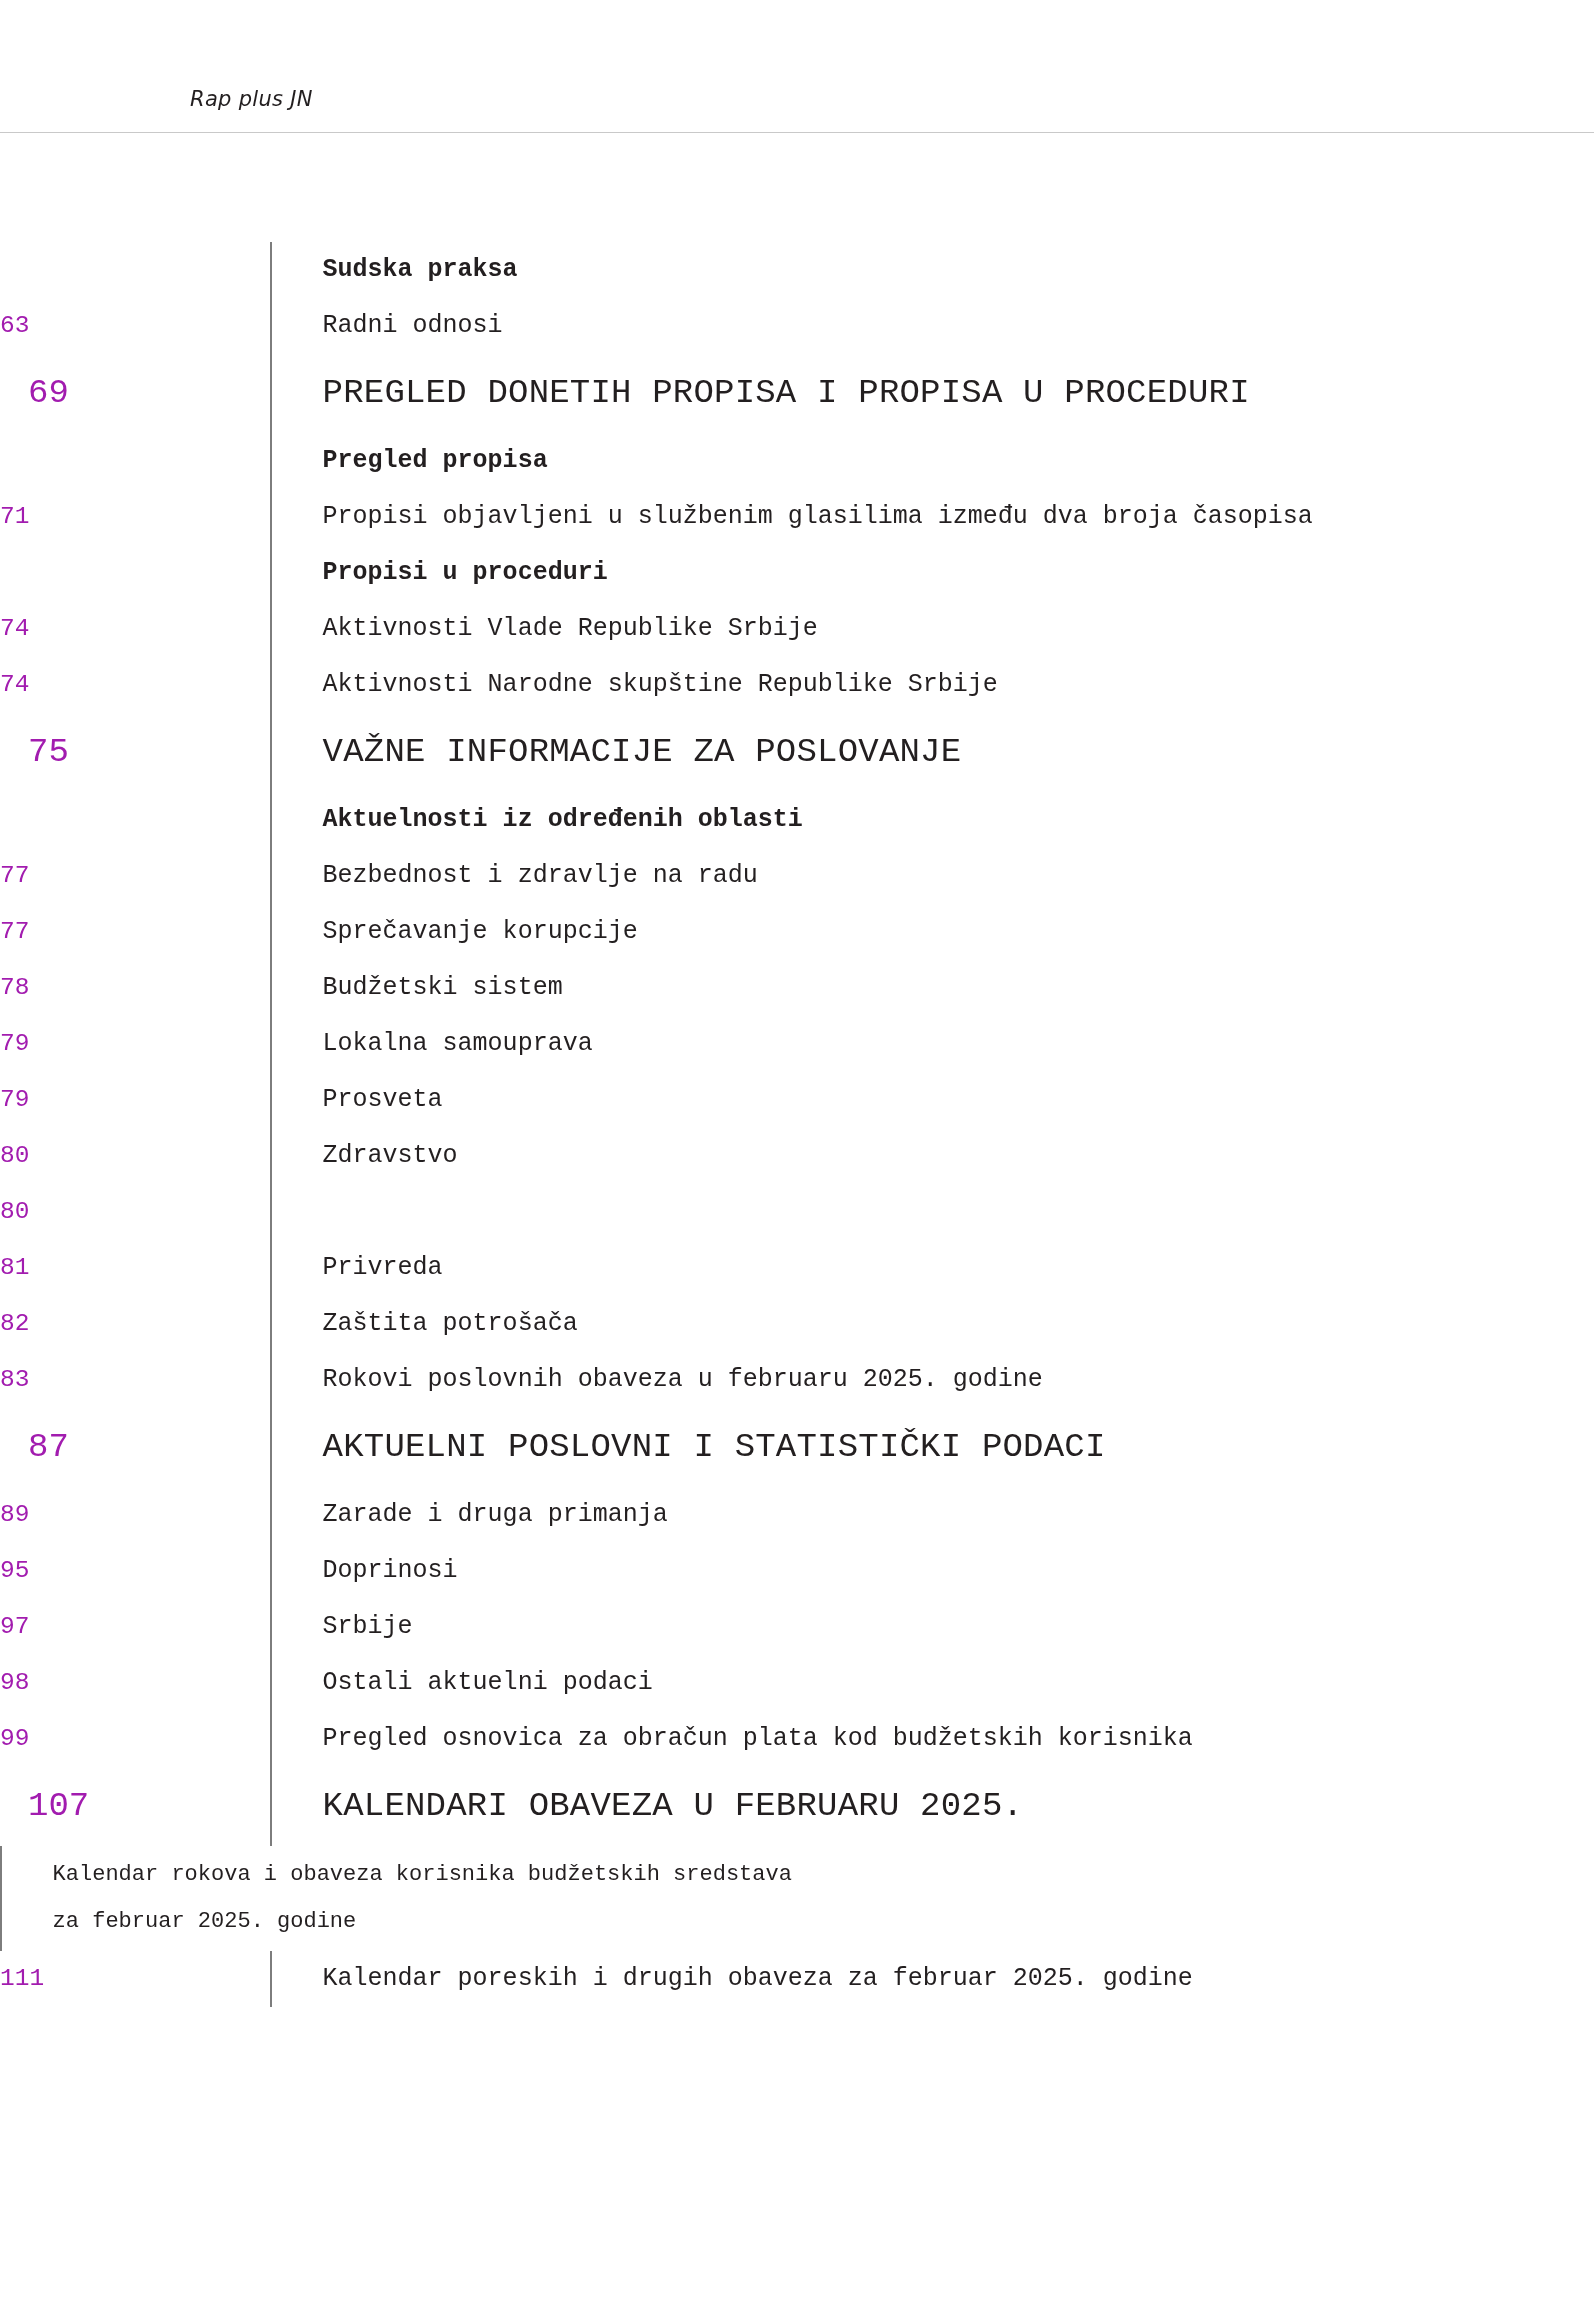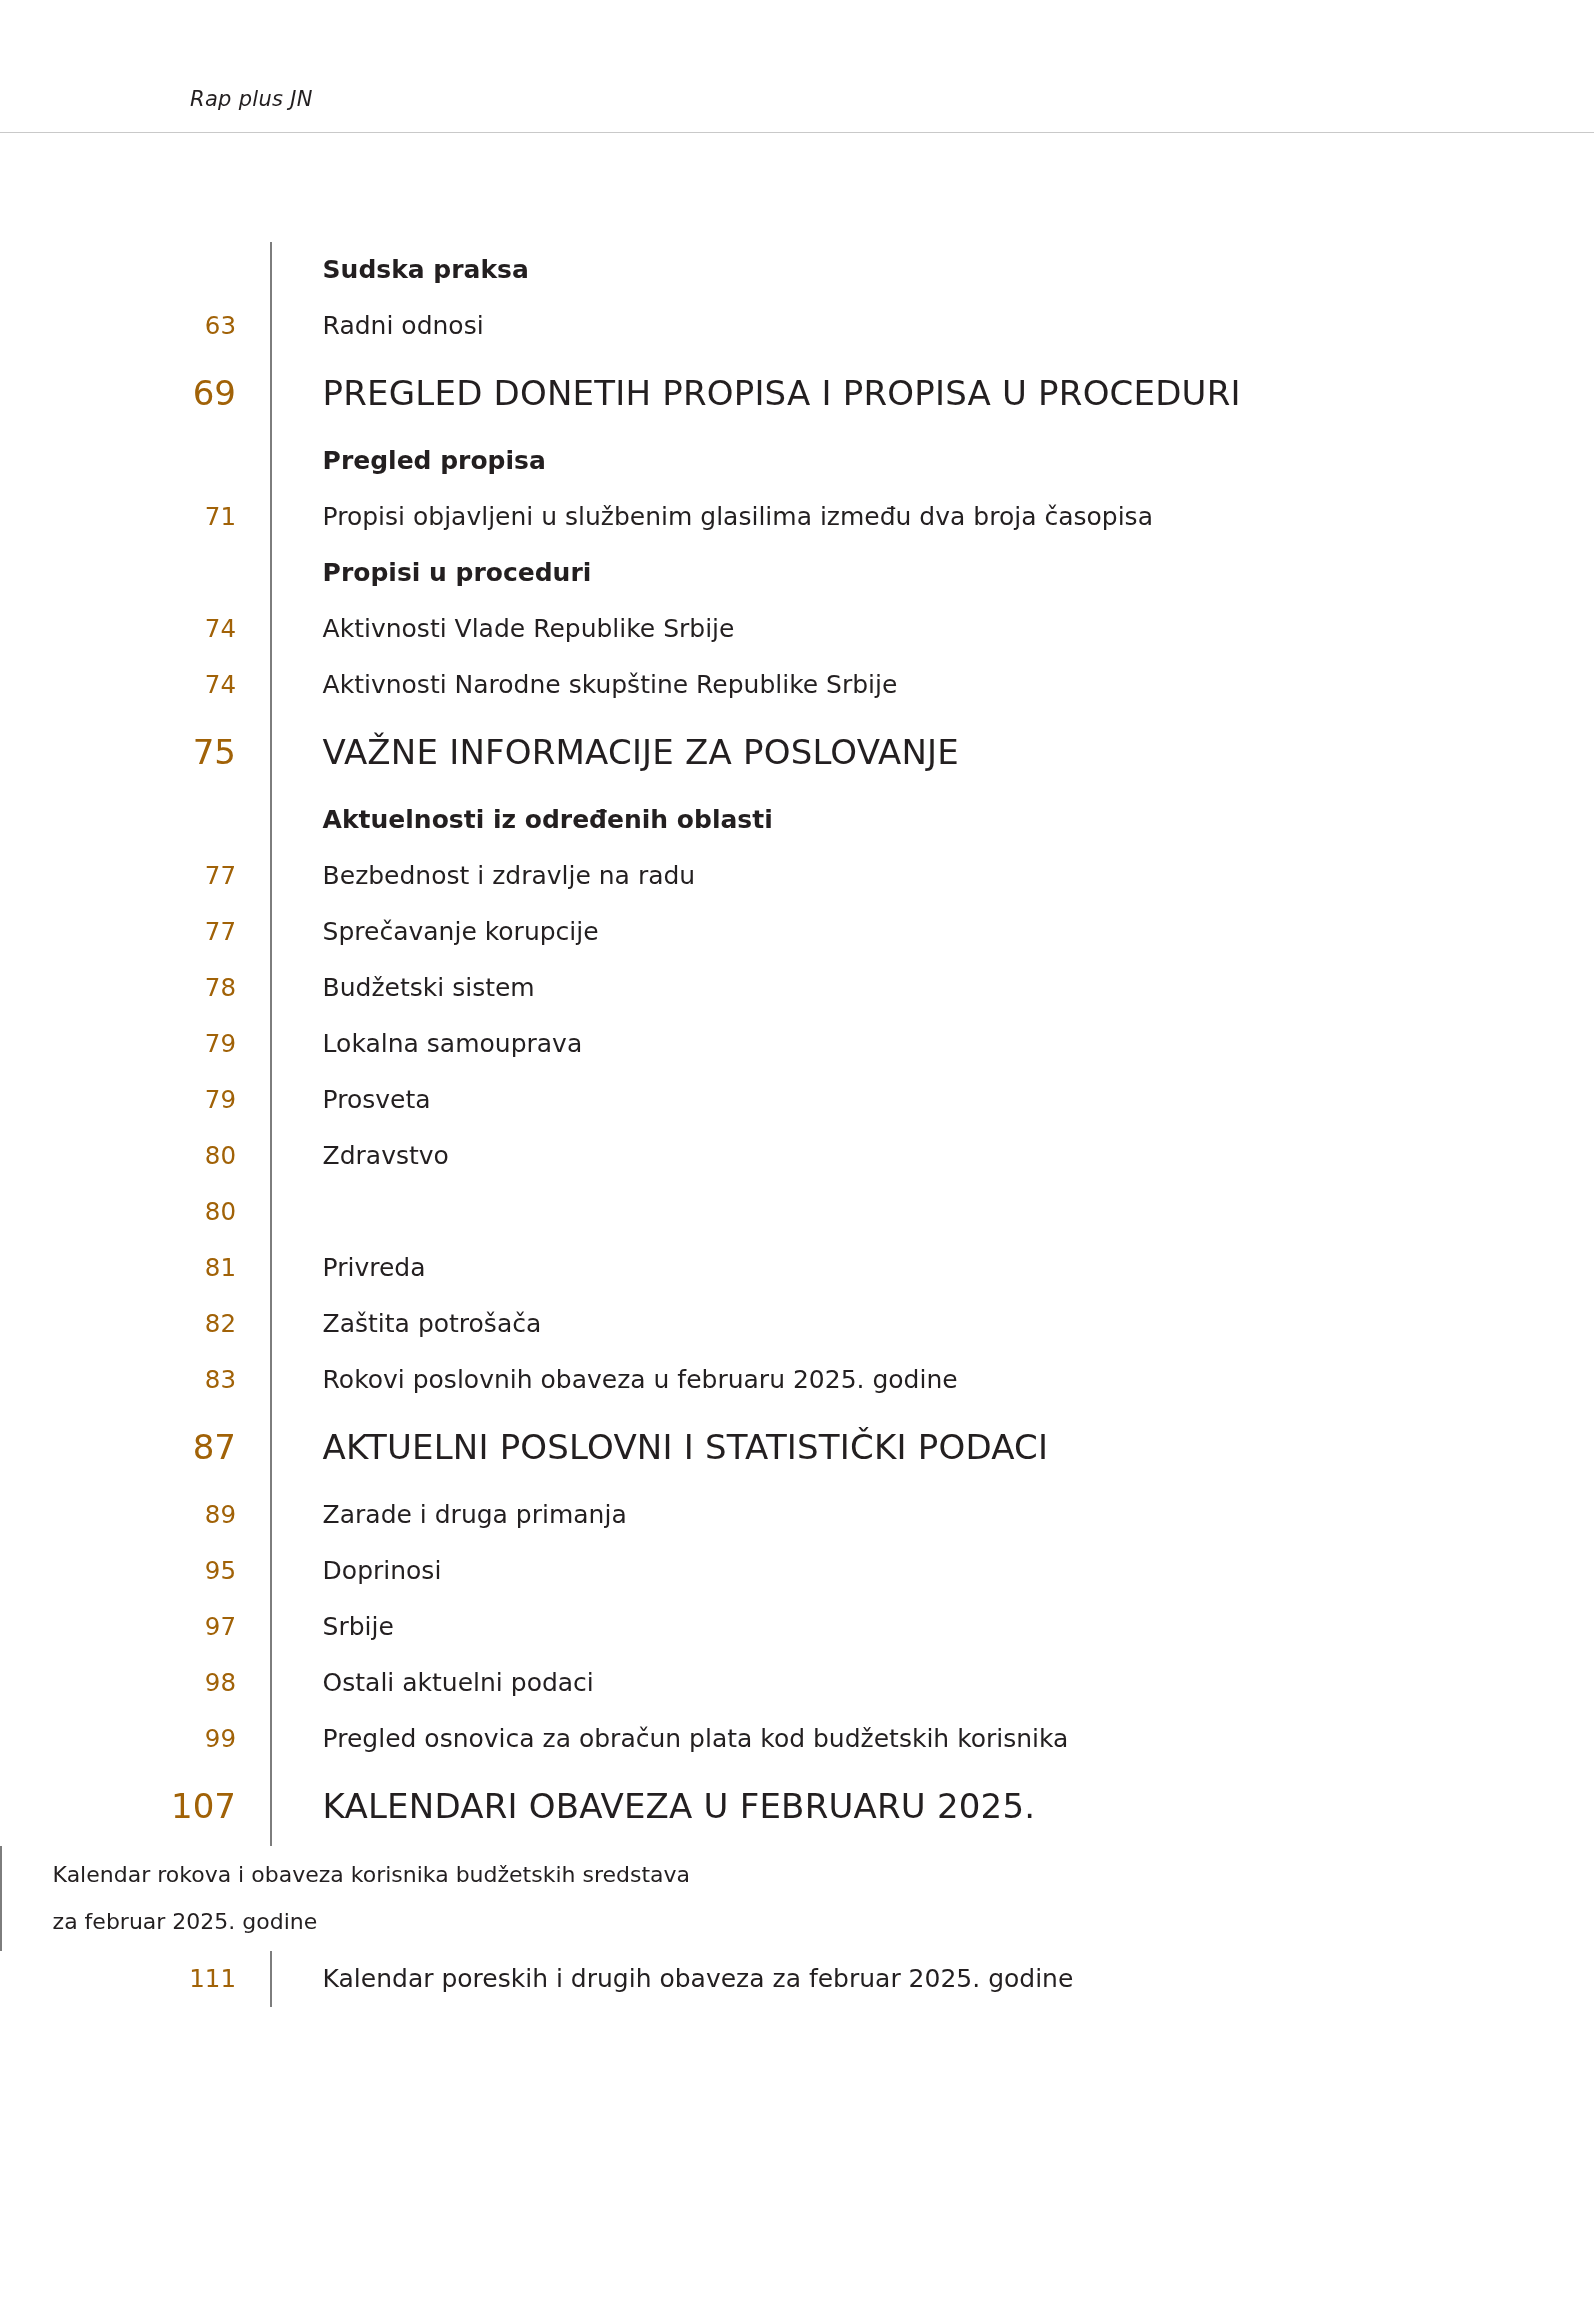--- a/index.html
+++ b/index.html
@@ -39,34 +39,34 @@
     height: 0.8px;
     background: #c9c9c9;
   }
 
   
   .toc {
     position: absolute;
     top: 234px;
     left: 0;
     width: 1259px;
+    font-family: Liberation Mono, monospace;
   }
   .row {
     display: flex;
     align-items: flex-start;
     width: 1594px;
     box-sizing: border-box;
   }
   .num-cell {
     width: 270px;
     flex: 0 0 270px;
-    text-align: right;
     padding-right: 34px;
     box-sizing: border-box;
-    color: #a16207;
+    color: #a21caf;
   }
   .rule-cell {
     width: 1.6px;
     flex: 0 0 1.6px;
     background: #7d7d7d;
     align-self: stretch;
   }
   .title-cell {
     flex: 1 1 auto;
     padding-left: 51px;

